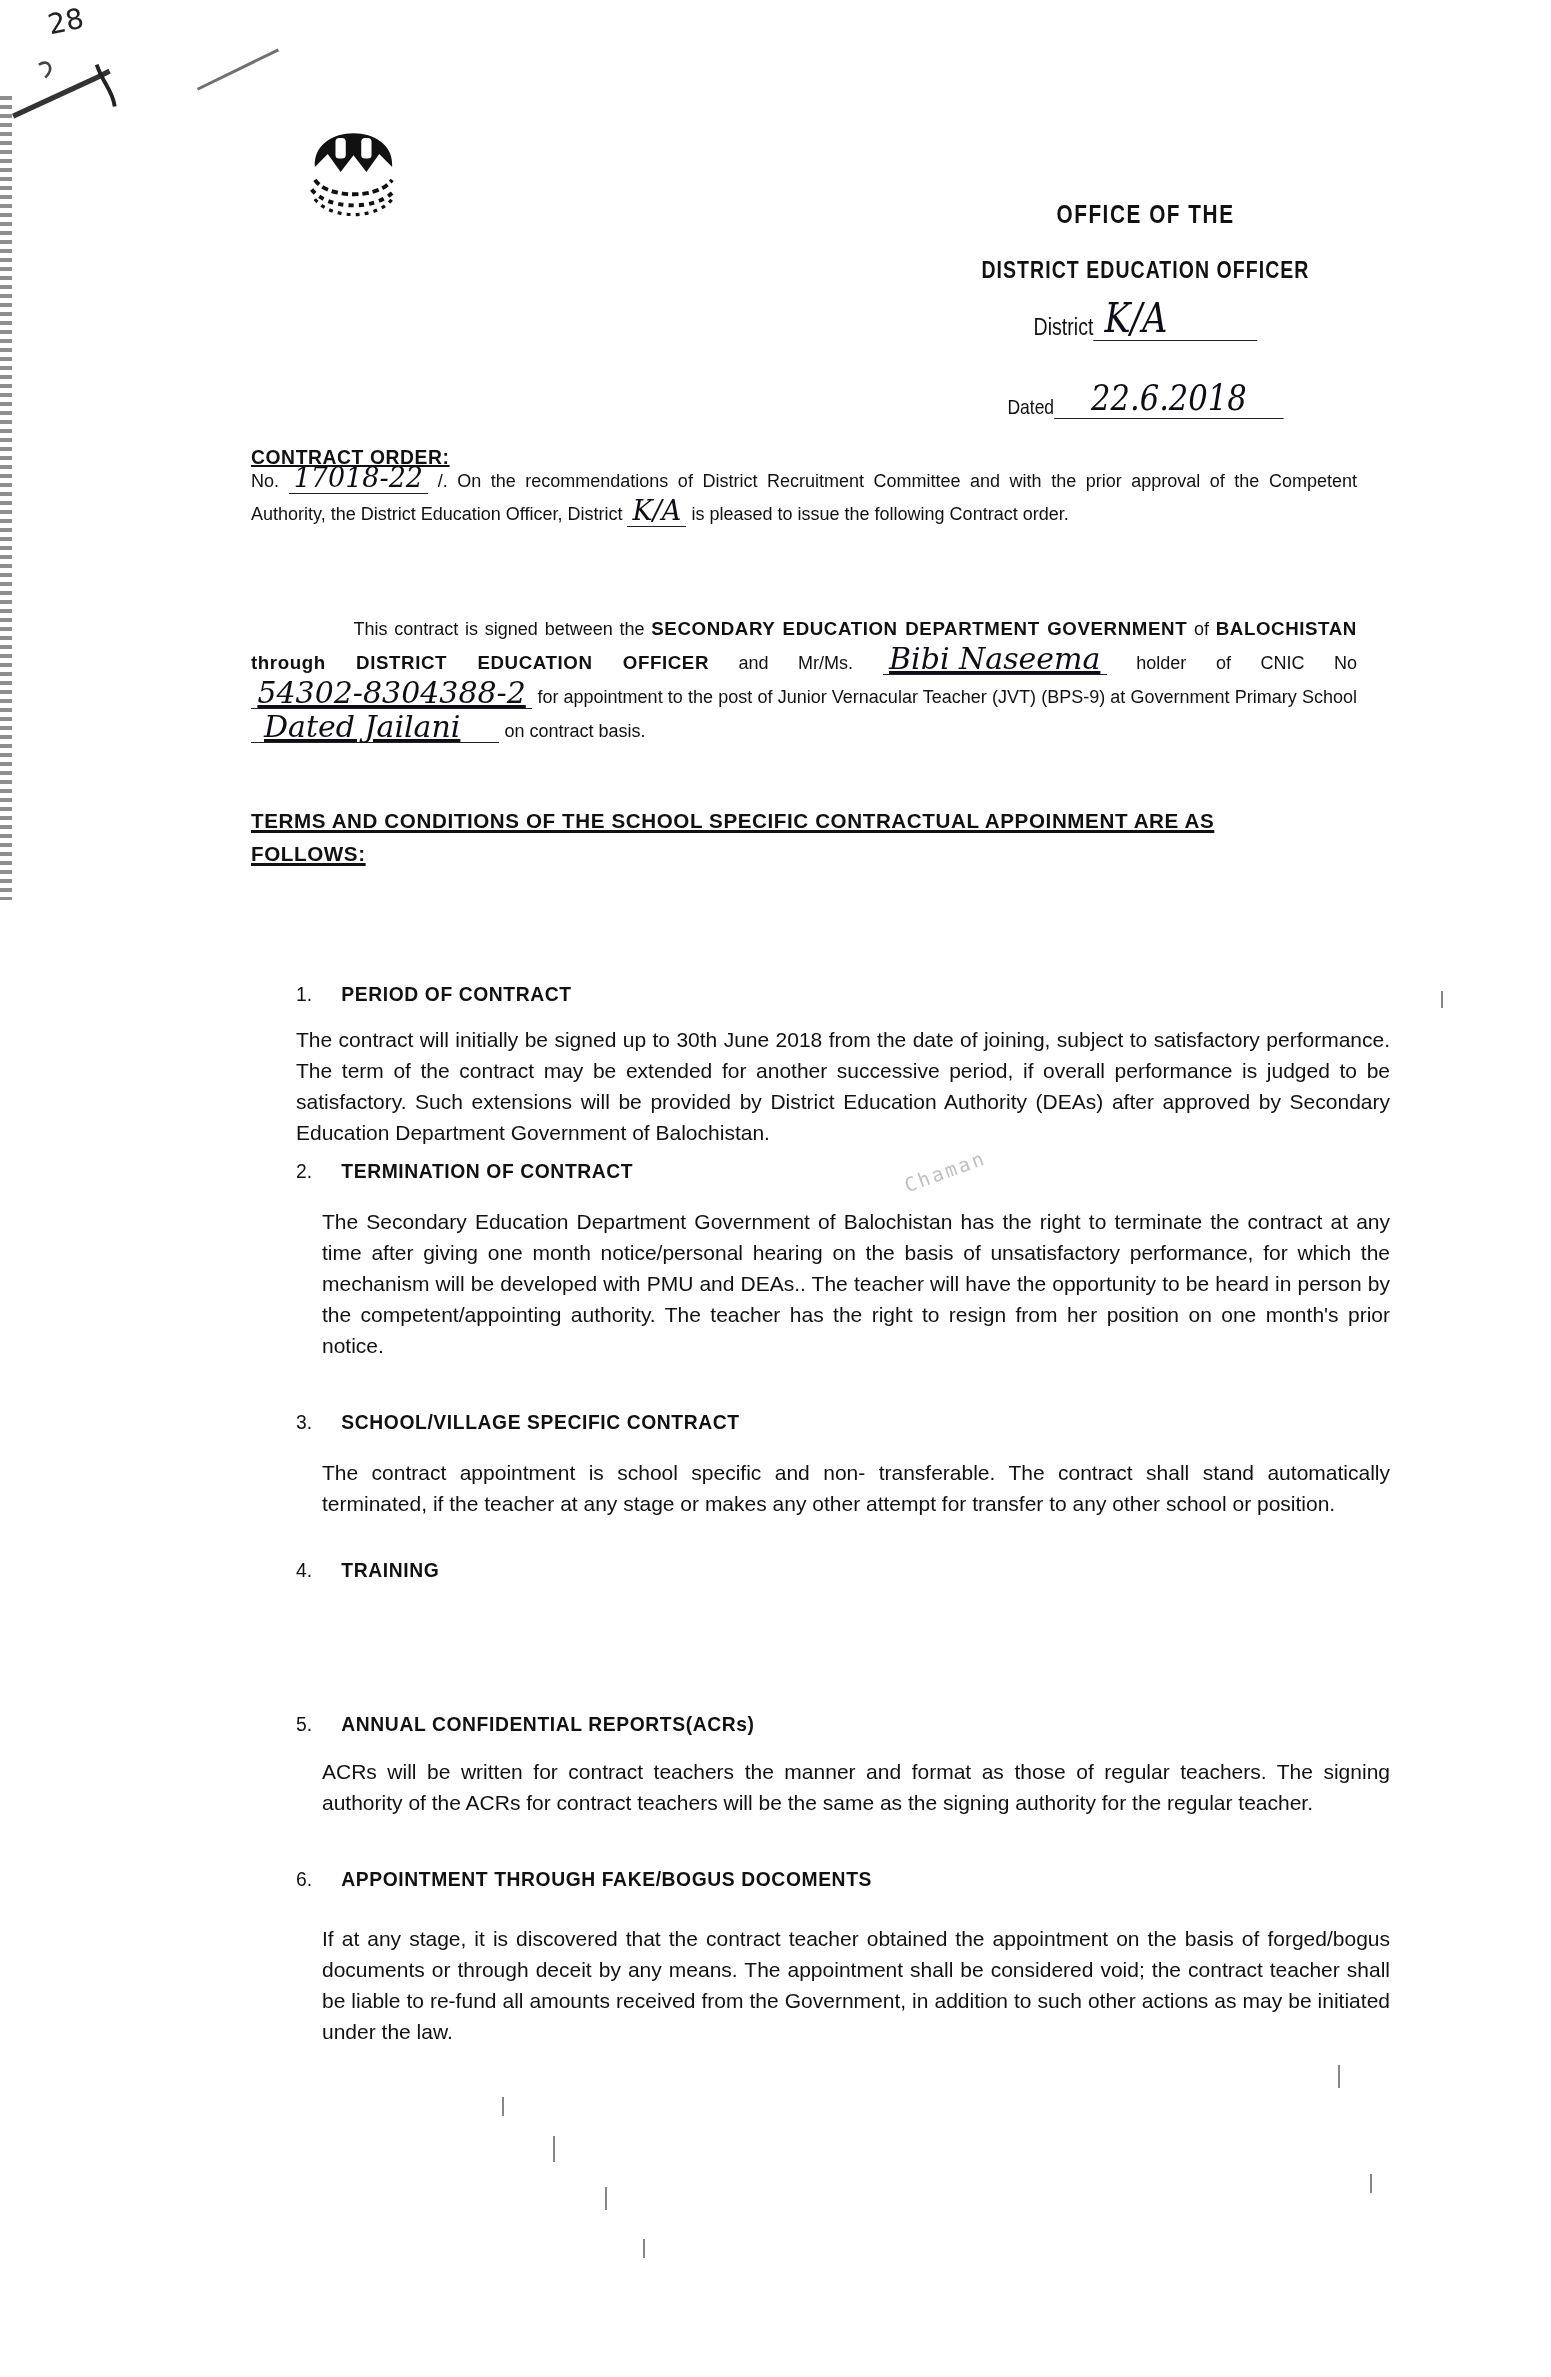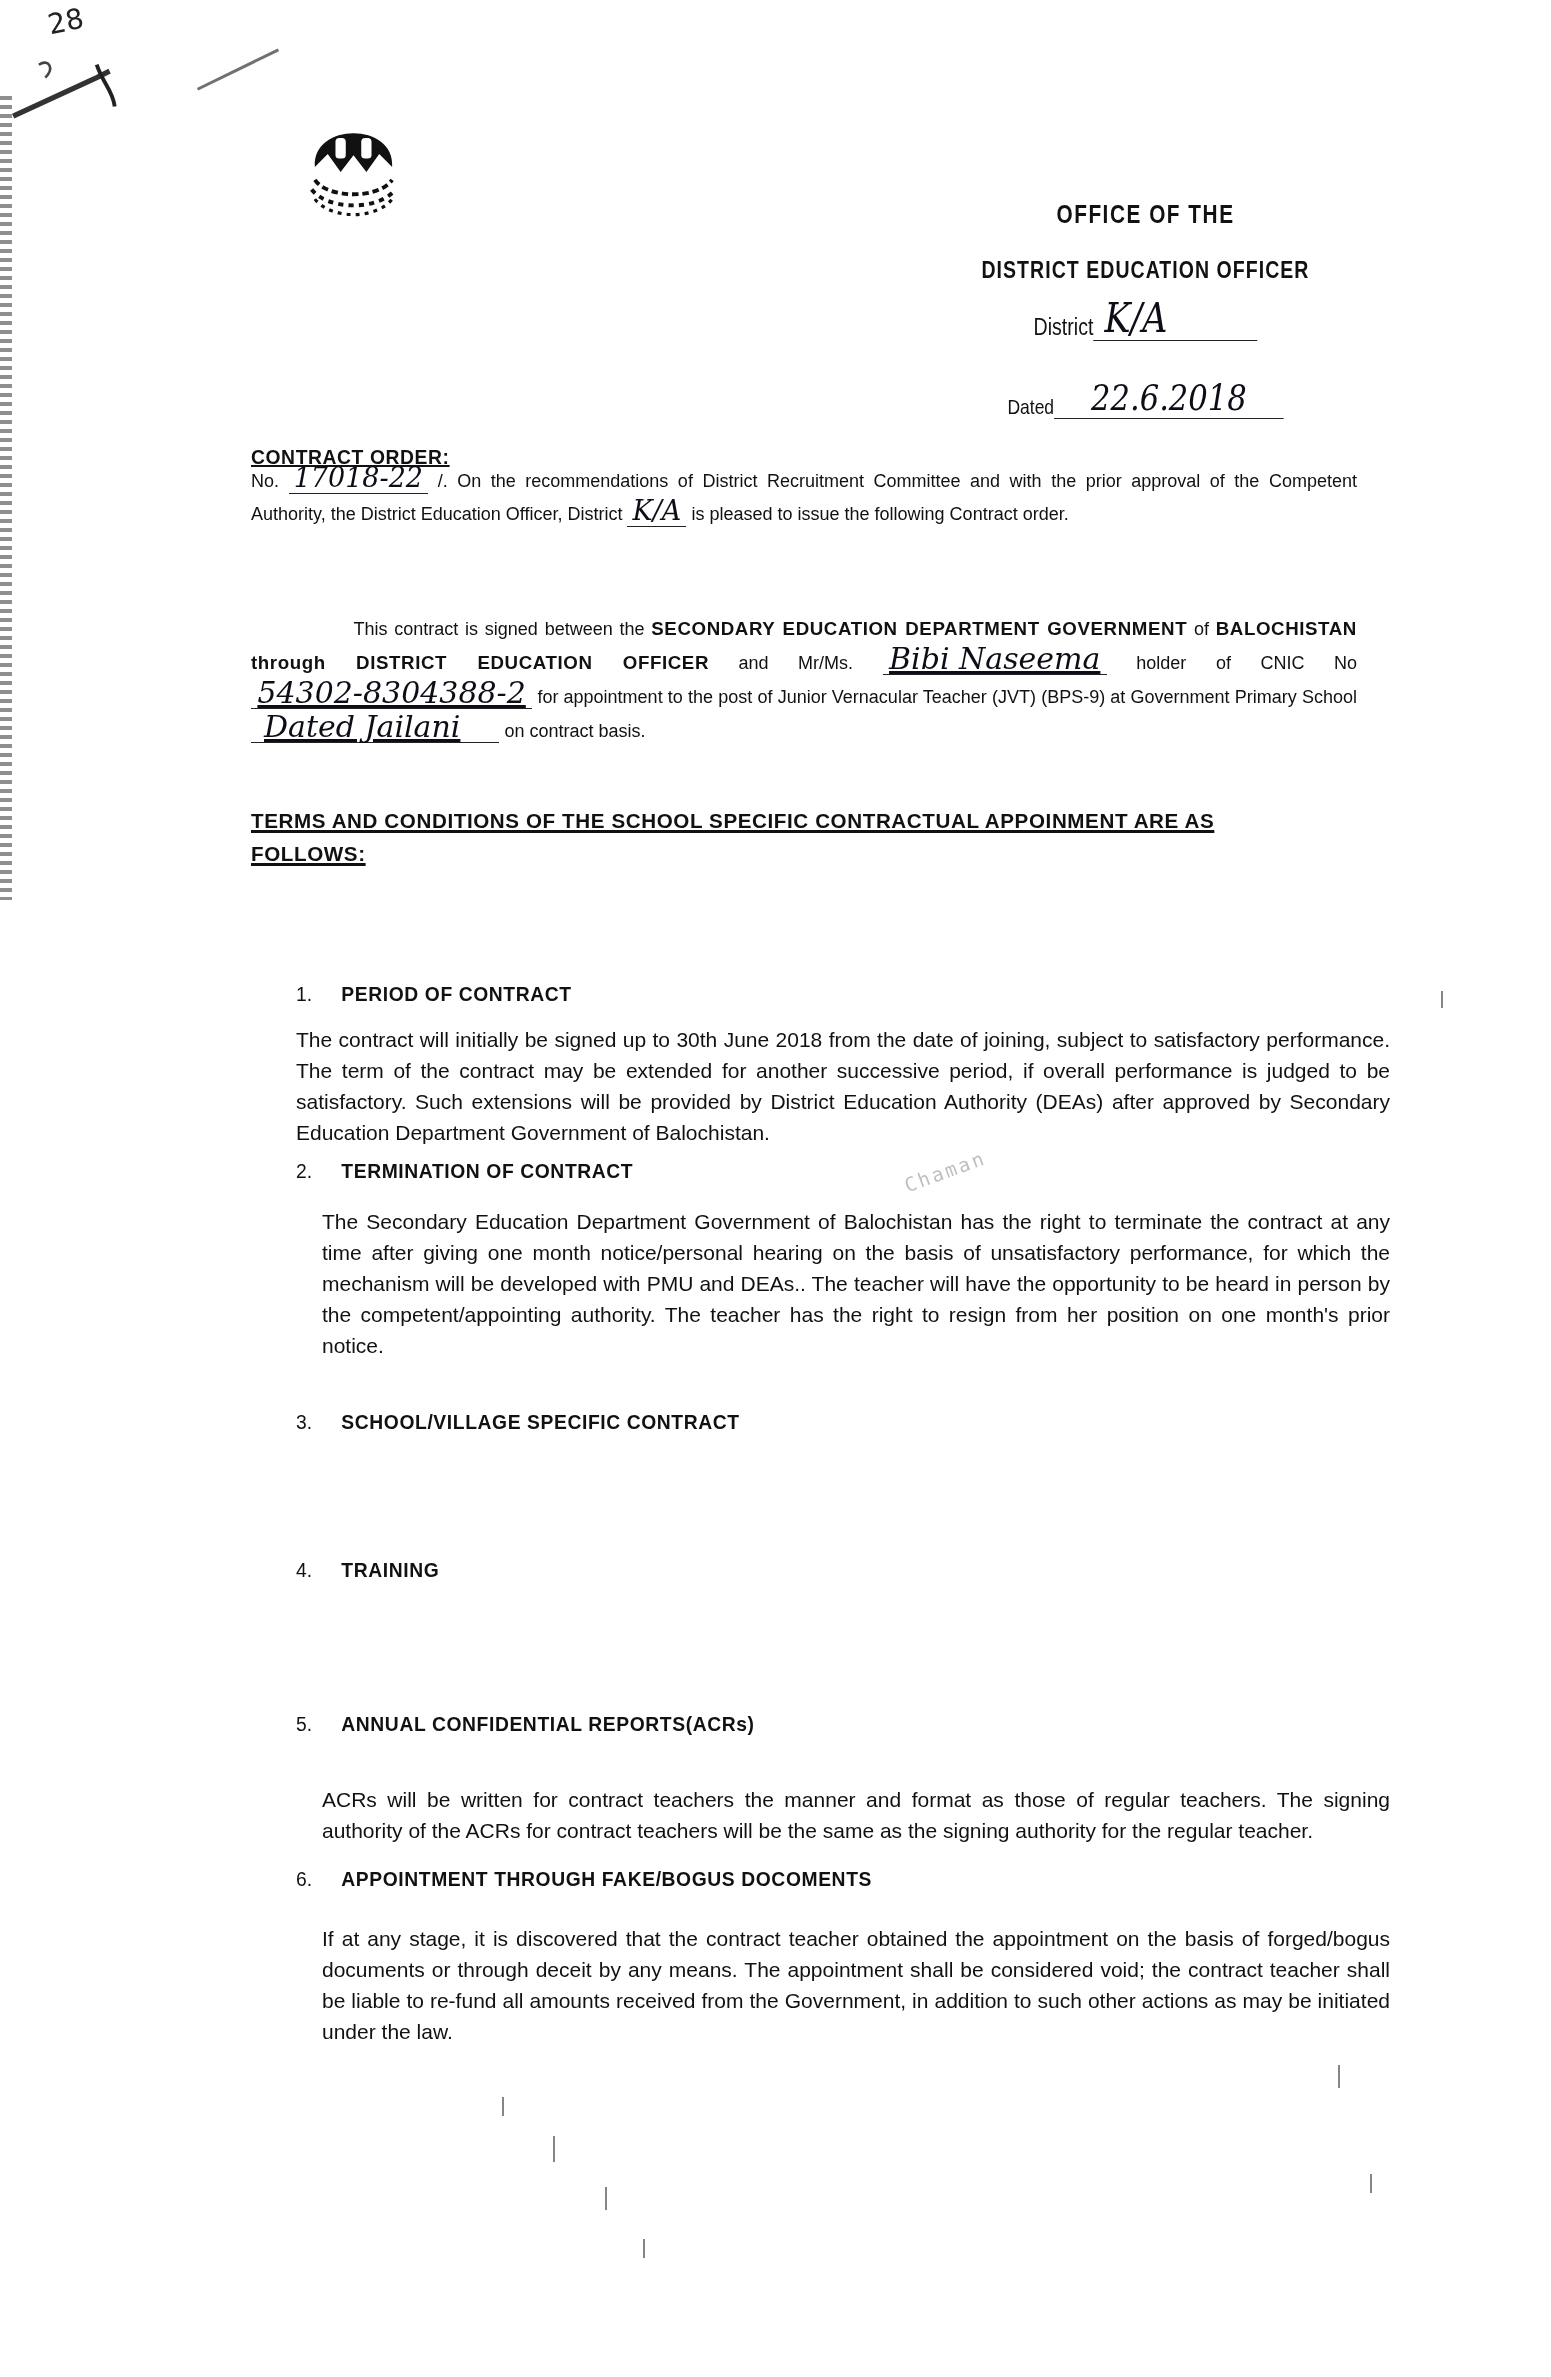--- a/index.html
+++ b/index.html
@@ -141,35 +141,36 @@
       <span class="sec-title">TERMINATION OF CONTRACT</span>
     </div>
   <div class="sec-body" style="margin-top:23px">The Secondary Education Department Government of Balochistan has the right to terminate the contract at any time after giving one month notice/personal hearing on the basis of unsatisfactory performance, for which the mechanism will be developed with PMU and DEAs.. The teacher will have the opportunity to be heard in person by the competent/appointing authority. The teacher has the right to resign from her position on one month's prior notice.</div>
 </div>
 
 <div class="section" style="top:1412px">
   <div class="sec-head">
       <span class="sec-num">3.</span>
       <span class="sec-title">SCHOOL/VILLAGE SPECIFIC CONTRACT</span>
     </div>
+  <div class="sec-body" style="margin-top:23px">The contract appointment is school specific and non- transferable. The contract shall stand automatically terminated, if the teacher at any stage or makes any other attempt for transfer to any other school or position.</div>
 </div>
 
 <div class="section" style="top:1560px">
   <div class="sec-head">
       <span class="sec-num">4.</span>
       <span class="sec-title">TRAINING</span>
     </div>
 </div>
 
 <div class="section" style="top:1714px">
   <div class="sec-head">
       <span class="sec-num">5.</span>
       <span class="sec-title">ANNUAL CONFIDENTIAL REPORTS(ACRs)</span>
     </div>
-  <div class="sec-body" style="margin-top:48px">ACRs will be written for contract teachers the manner and format as those of regular teachers. The signing authority of the ACRs for contract teachers will be the same as the signing authority for the regular teacher.</div>
+  <div class="sec-body" style="margin-top:20px">ACRs will be written for contract teachers the manner and format as those of regular teachers. The signing authority of the ACRs for contract teachers will be the same as the signing authority for the regular teacher.</div>
 </div>
 
 <div class="section" style="top:1869px">
   <div class="sec-head">
       <span class="sec-num">6.</span>
       <span class="sec-title">APPOINTMENT THROUGH FAKE/BOGUS DOCOMENTS</span>
     </div>
   <div class="sec-body" style="margin-top:32px">If at any stage, it is discovered that the contract teacher obtained the appointment on the basis of forged/bogus documents or through deceit by any means. The appointment shall be considered void; the contract teacher shall be liable to re-fund all amounts received from the Government, in addition to such other actions as may be initiated under the law.</div>
 </div>
 

